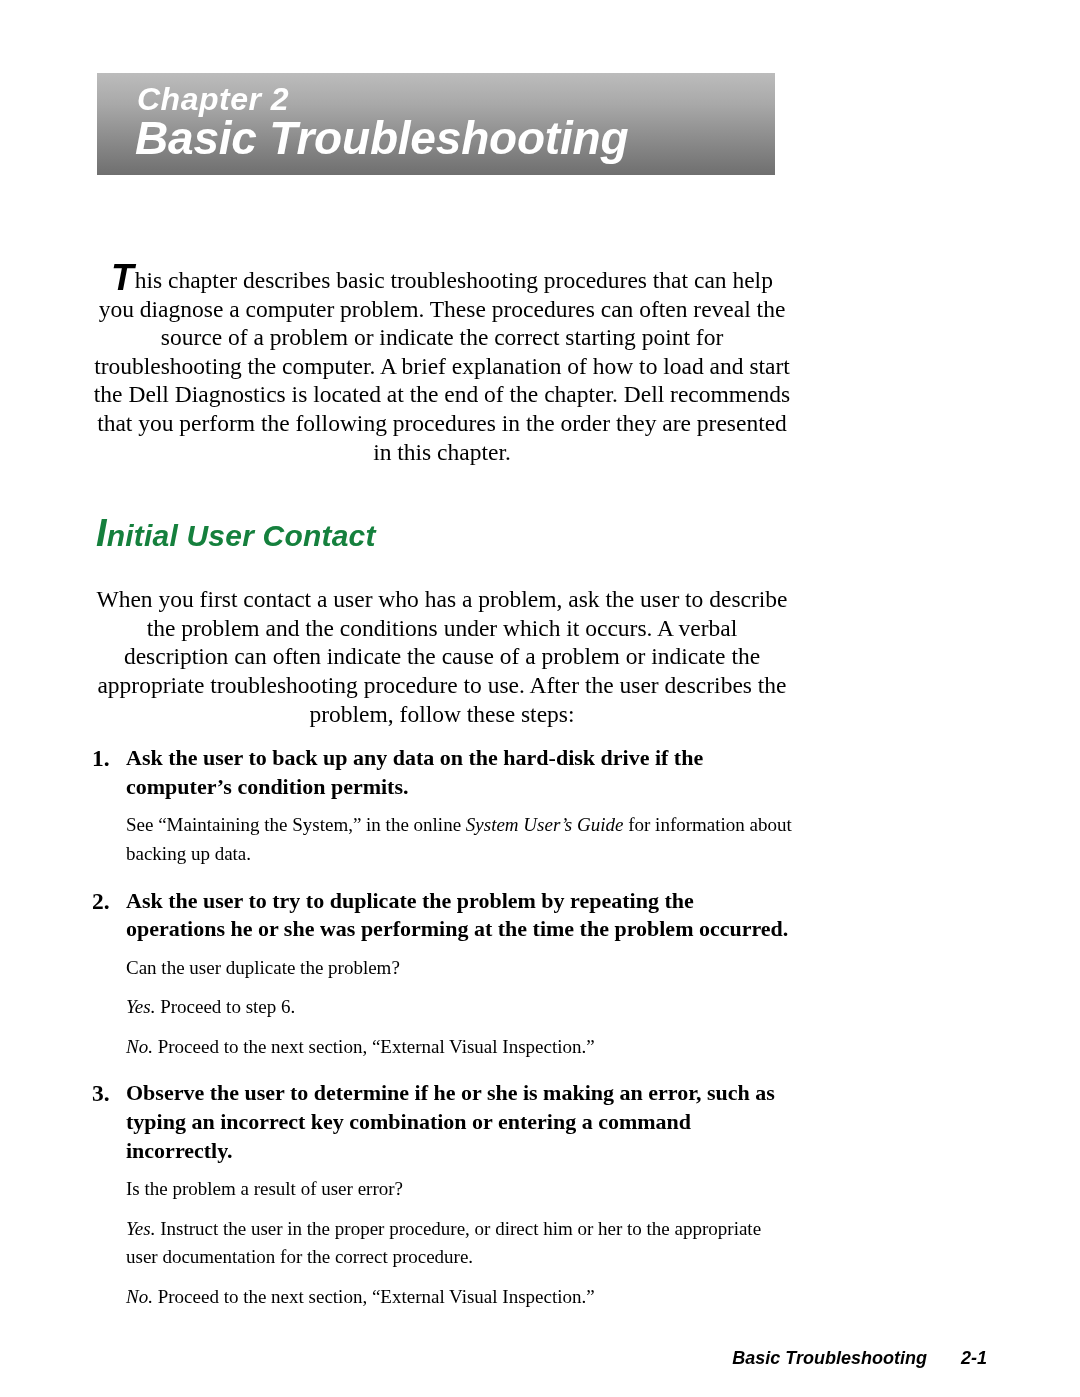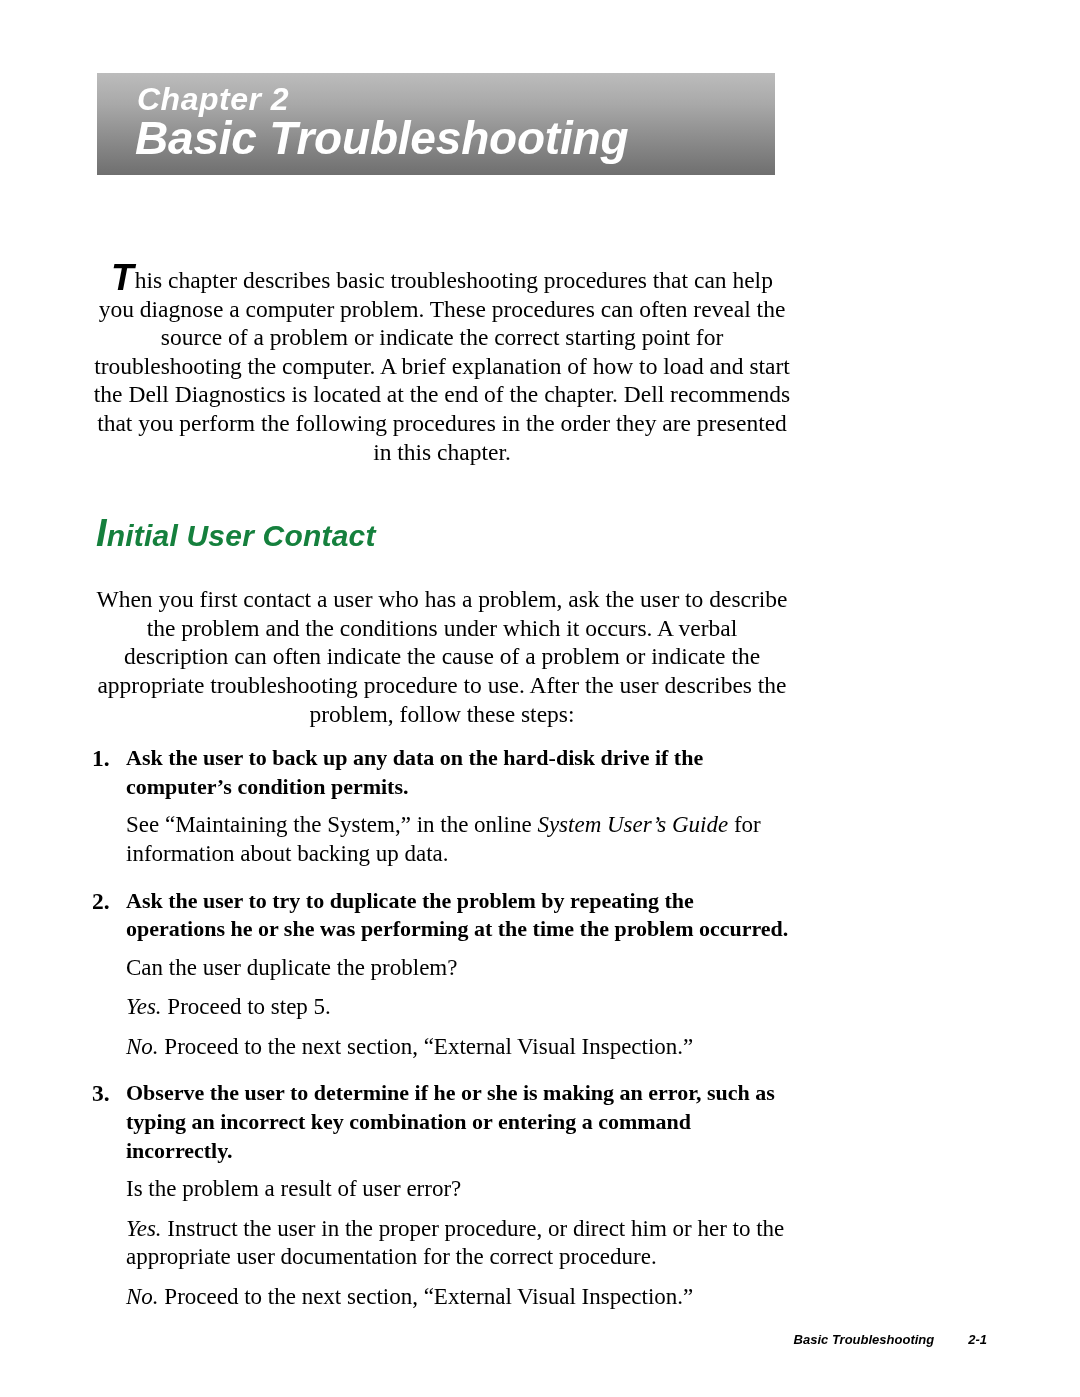--- a/index.html
+++ b/index.html
@@ -115,21 +115,21 @@
   }
   .step-title {
     margin: 0;
     font-weight: bold;
     font-size: 22px;
     line-height: 28.6px;
   }
   .sub-text {
     margin: 0;
     padding-left: 34px;
-    font-size: 23px;
+    font-size: 19px;
     line-height: 28.6px;
   }
   .lead {
     font-weight: normal;
     font-style: italic;
   }
   .ital {
     font-style: italic;
   }
 
@@ -144,25 +144,25 @@
   .footer {
     position: absolute;
     left: 0;
     top: 1332px;
     width: 1080px;
     height: 30px;
   }
   .footer-inner {
     position: absolute;
     right: 93px;
-    top: 0;
-    font-family: "Liberation Sans", "DejaVu Sans", sans-serif;
-    font-style: italic;
-    font-weight: bold;
-    font-size: 13px;
+    top: 16px;
+    font-family: "Liberation Sans", "DejaVu Sans", sans-serif;
+    font-style: italic;
+    font-weight: bold;
+    font-size: 18px;
     color: #000000;
     white-space: nowrap;
   }
   .footer-title { margin-right: 34px; }
 </style>
 </head>
 <body>
 
 <div class="chapter-banner">
   <div class="chapter-label">
@@ -195,21 +195,21 @@
 
   <div class="sp-sub-to-step"></div>
 
   <div class="step">
     <span class="step-number">2.</span>
     <p class="step-title">Ask the user to try to duplicate the problem by repeating the operations he or she was performing at the time the problem occurred.</p>
   </div>
   <div class="sp-title-to-sub"></div>
   <p class="sub-text">Can the user duplicate the problem?</p>
   <div class="sp-sub-gap"></div>
-  <p class="sub-text"><span class="lead">Yes.</span><span> Proceed to step 5.</span></p>
+  <p class="sub-text"><span class="lead">Yes.</span><span> Proceed to step 6.</span></p>
   <div class="sp-sub-gap"></div>
   <p class="sub-text"><span class="lead">No.</span><span> Proceed to the next section, “External Visual Inspection.”</span></p>
 
   <div class="sp-sub-to-step"></div>
 
   <div class="step">
     <span class="step-number">3.</span>
     <p class="step-title">Observe the user to determine if he or she is making an error, such as typing an incorrect key combination or entering a command incorrectly.</p>
   </div>
   <div class="sp-title-to-sub"></div>

